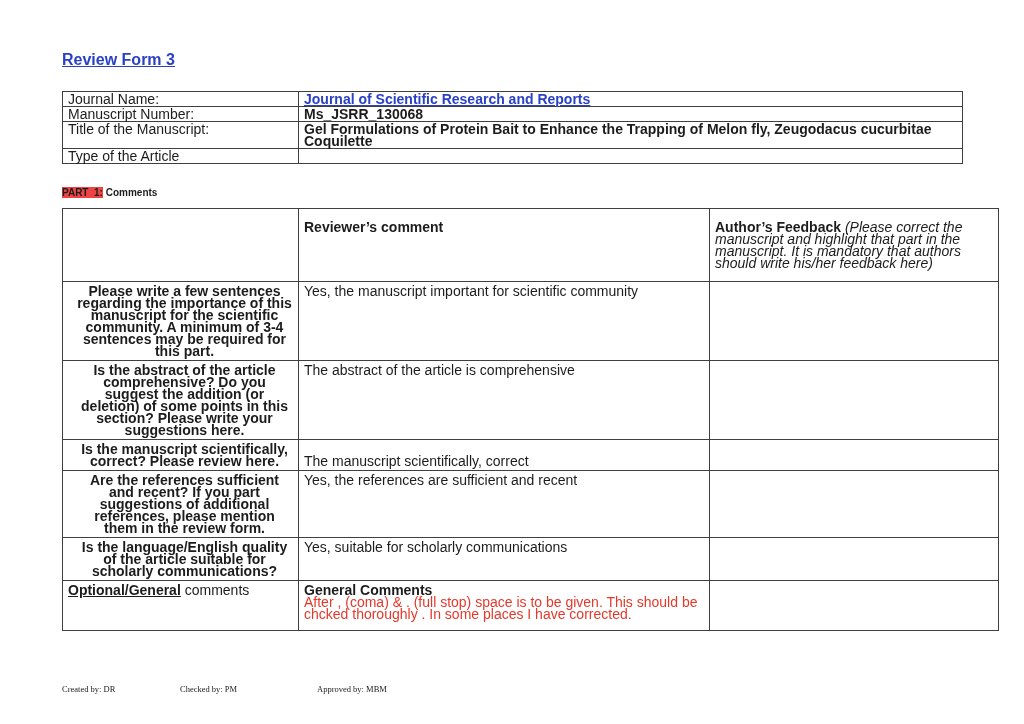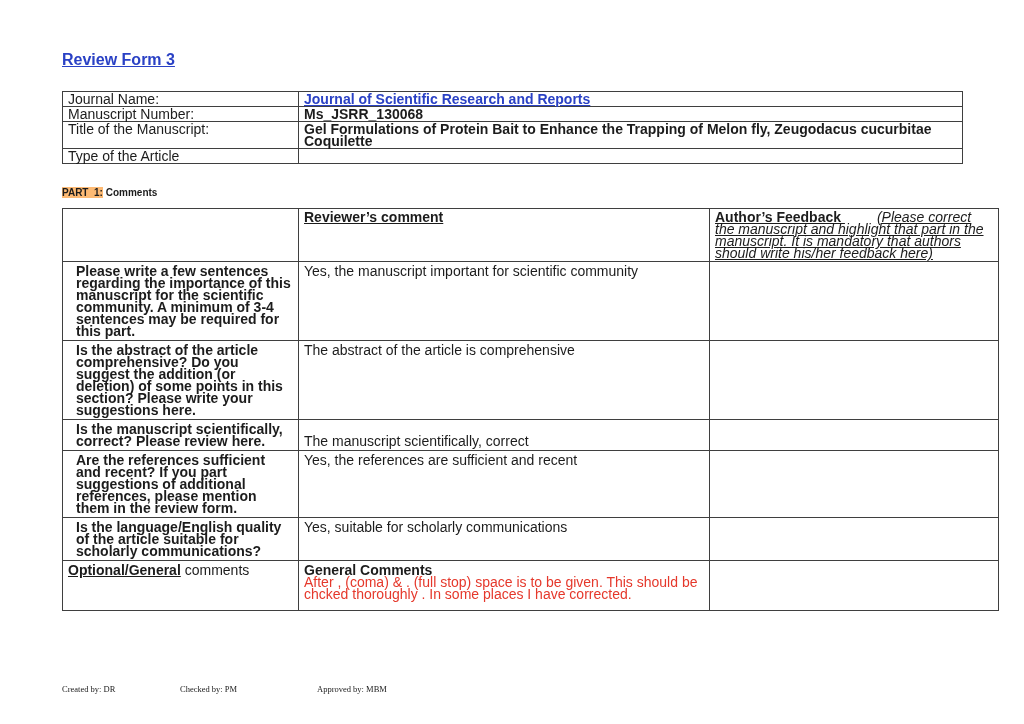--- a/index.html
+++ b/index.html
@@ -15,28 +15,28 @@
   td,th{border:1px solid #3f3f3f;vertical-align:top;padding:1px 5px;
     font-size:14px;line-height:12px;}
   .hdr-table{position:absolute;left:62px;top:91px;width:901px;}
   .hdr-table .c-label{width:225px;}
   .hr-s{height:14px;}
   .hr-title{height:25px;}
   .val-bold{font-weight:bold;}
   .v-mid{vertical-align:middle;}
   .link{color:#2a41c5;font-weight:bold;text-decoration:underline;cursor:pointer;}
   .part-heading{position:absolute;left:62px;top:187px;font-size:10px;font-weight:bold;margin:0;}
-  .badge{background:#fdba74;white-space:pre;}
+  .badge{background:#ef4444;white-space:pre;}
   .main-table{position:absolute;left:62px;top:208px;width:903px;}
-  .main-table th{text-align:left;font-weight:bold;padding:2px 5px;text-decoration:underline;}
+  .main-table th{text-align:left;font-weight:bold;padding:12px 5px;}
   .col-q{width:225px;}
   .col-r{width:400px;}
   .col-a{width:278px;}
-  .author-note{font-style:italic;font-weight:normal;margin-left:32px;}
-  .question{font-weight:bold;padding:3px 5px 3px 13px;white-space:pre-wrap;}
+  .author-note{font-style:italic;font-weight:normal;}
+  .question{font-weight:bold;padding:3px 5px 3px 13px;white-space:pre-wrap;text-align:center;}
   .comment{padding:3px 5px;}
   .offset{padding-top:15px;}
   .rh-head{height:30px;}
   .rh-1{height:55px;}
   .rh-2{height:54px;}
   .rh-3{height:60px;}
   .rh-4{height:25px;}
   .rh-5{height:41px;}
   .rh-6{height:30px;}
   .rh-7{height:50px;}

